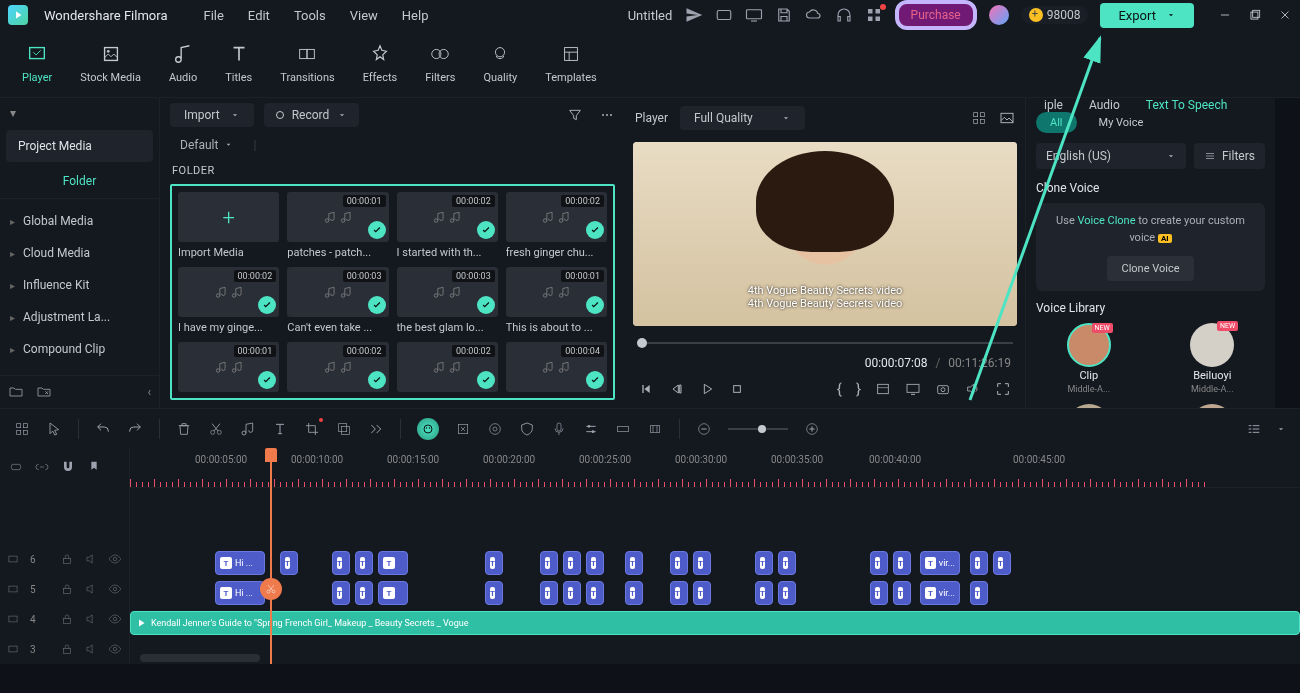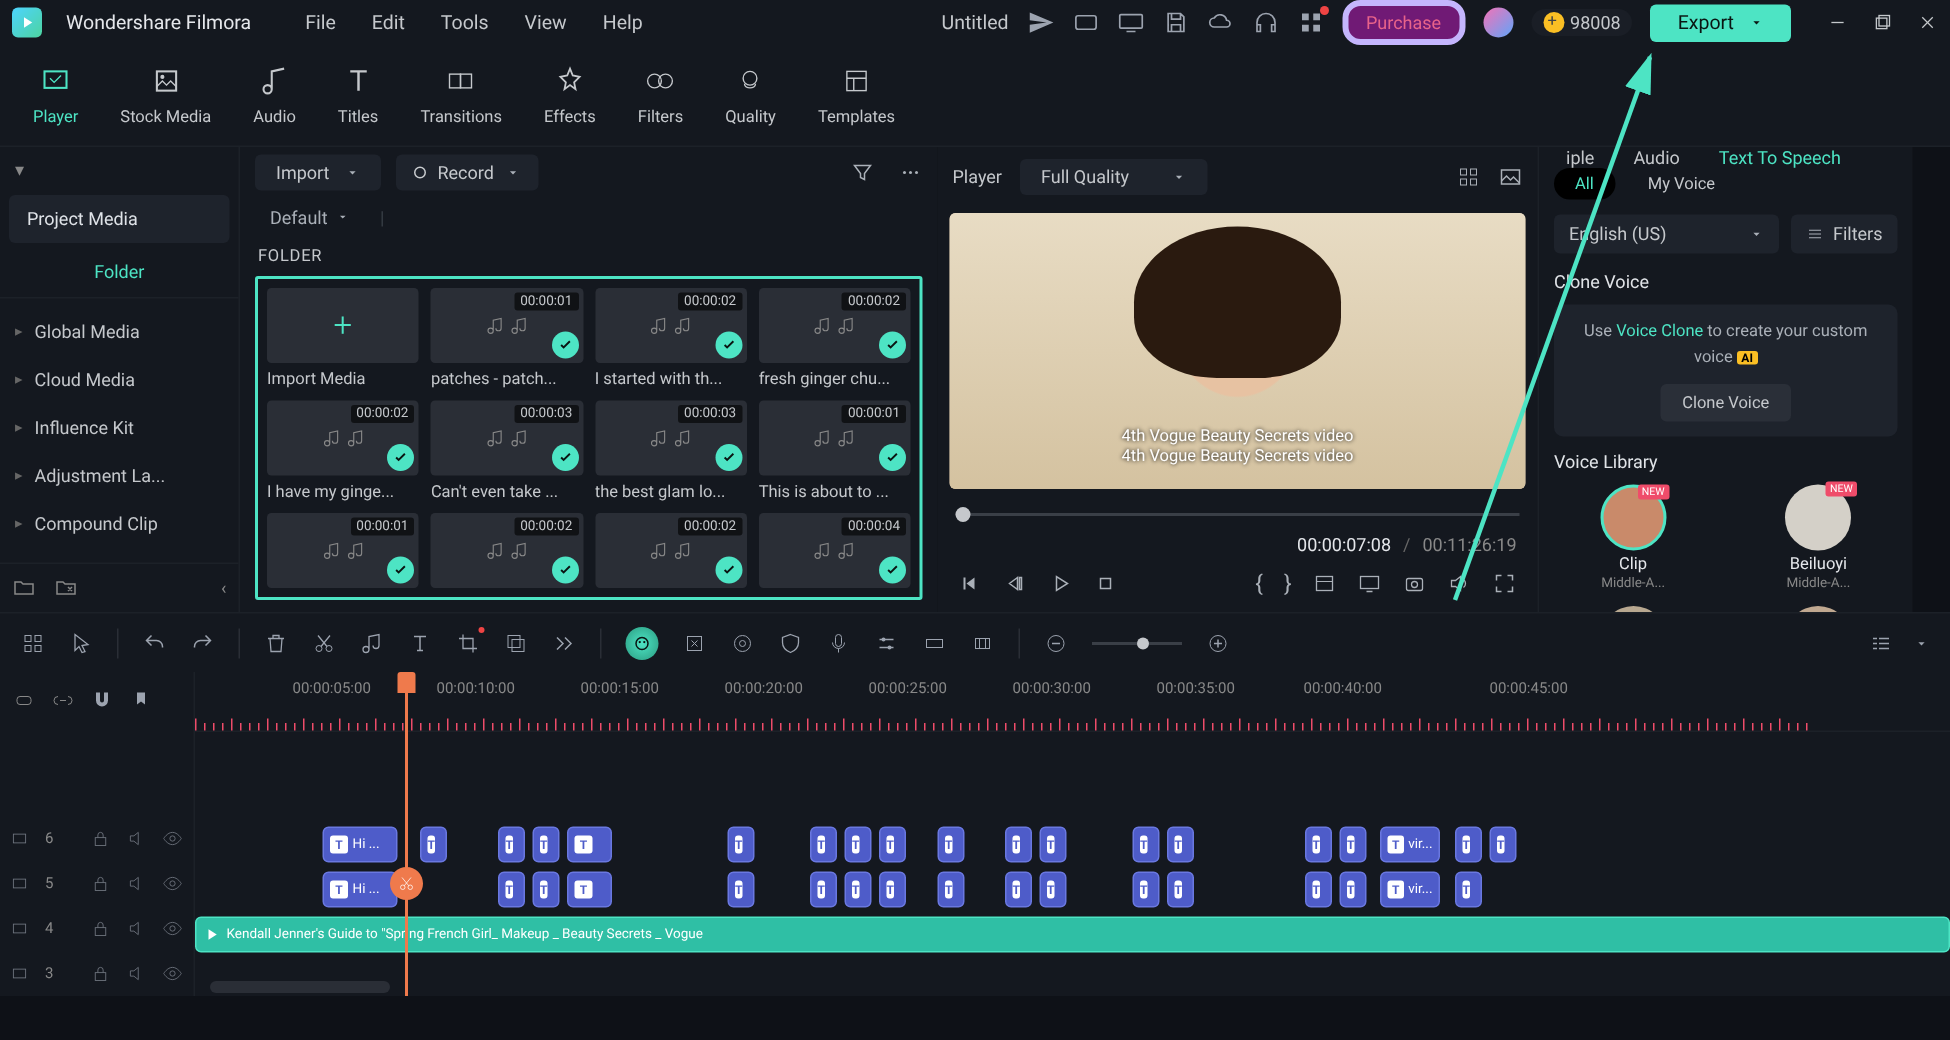--- a/index.html
+++ b/index.html
@@ -87,21 +87,21 @@
 .pv-controls{height:38px;display:flex;align-items:center;gap:14px;padding:0 14px}
 .pv-ico{width:16px;height:16px;fill:#aab0b8;cursor:pointer}
 .pv-spacer{flex:1}
 
 .tts-panel{width:250px;background:#14181f;border-left:1px solid #1c2128;display:flex;flex-direction:column;padding:0 10px;overflow:hidden}
 .tts-tabs{height:42px;display:flex;align-items:center;gap:26px;padding:0 8px}
 .tts-tab{font-size:12px;color:#c5c8cc;cursor:pointer}
 .tts-tab.active{color:#4de4c4}
 .tts-subtabs{display:flex;gap:8px;margin-bottom:10px}
 .tts-subtab{padding:4px 14px;border-radius:12px;font-size:11px;cursor:pointer;color:#c5c8cc}
-.tts-subtab.active{background:#000000;color:#4de4c4}
+.tts-subtab.active{background:#0f766e;color:#4de4c4}
 .lang-row{display:flex;gap:8px;margin-bottom:12px}
 .lang-dd{flex:1;background:#1e232c;padding:6px 10px;border-radius:4px;display:flex;align-items:center;justify-content:space-between;font-size:12px;cursor:pointer}
 .filters-btn{background:#1e232c;padding:6px 10px;border-radius:4px;display:flex;align-items:center;gap:6px;font-size:12px;cursor:pointer}
 .clone-section{margin-bottom:10px}
 .clone-heading{font-size:12px;color:#e1e4e8;margin-bottom:8px}
 .clone-box{background:#1e232c;padding:10px;border-radius:6px;text-align:center}
 .clone-text{font-size:11px;color:#aab0b8;line-height:1.5}
 .clone-link{color:#4de4c4}
 .ai-badge{background:#fbbf24;color:#000;font-size:8px;padding:0 3px;border-radius:2px;font-weight:bold}
 .clone-btn{background:#2a2f38;padding:6px 14px;border-radius:4px;margin-top:10px;display:inline-block;cursor:pointer;font-size:11px}
@@ -1104,21 +1104,21 @@
           <span style="left: 1074px;"></span>
         </div>
     <span class="ruler-tick" style="left: 65px;">00:00:05:00</span>
         <span class="ruler-tick" style="left: 161px;">00:00:10:00</span>
         <span class="ruler-tick" style="left: 257px;">00:00:15:00</span>
         <span class="ruler-tick" style="left: 353px;">00:00:20:00</span>
         <span class="ruler-tick" style="left: 449px;">00:00:25:00</span>
         <span class="ruler-tick" style="left: 545px;">00:00:30:00</span>
         <span class="ruler-tick" style="left: 641px;">00:00:35:00</span>
         <span class="ruler-tick" style="left: 739px;">00:00:40:00</span>
-        <span class="ruler-tick" style="left: 863px;">00:00:45:00</span>
+        <span class="ruler-tick" style="left: 883px;">00:00:45:00</span>
       </div>
     <div style="height:60px"></div>
     <div id="tracks">
         <div class="track-row">
           <div class="clip text" style="left: 85px; width: 50px;">
             <span class="t-icon">T</span>
             <span>Hi ...</span>
           </div>
           <div class="clip text" style="left: 150px; width: 18px;">
             <span class="t-icon">T</span>

